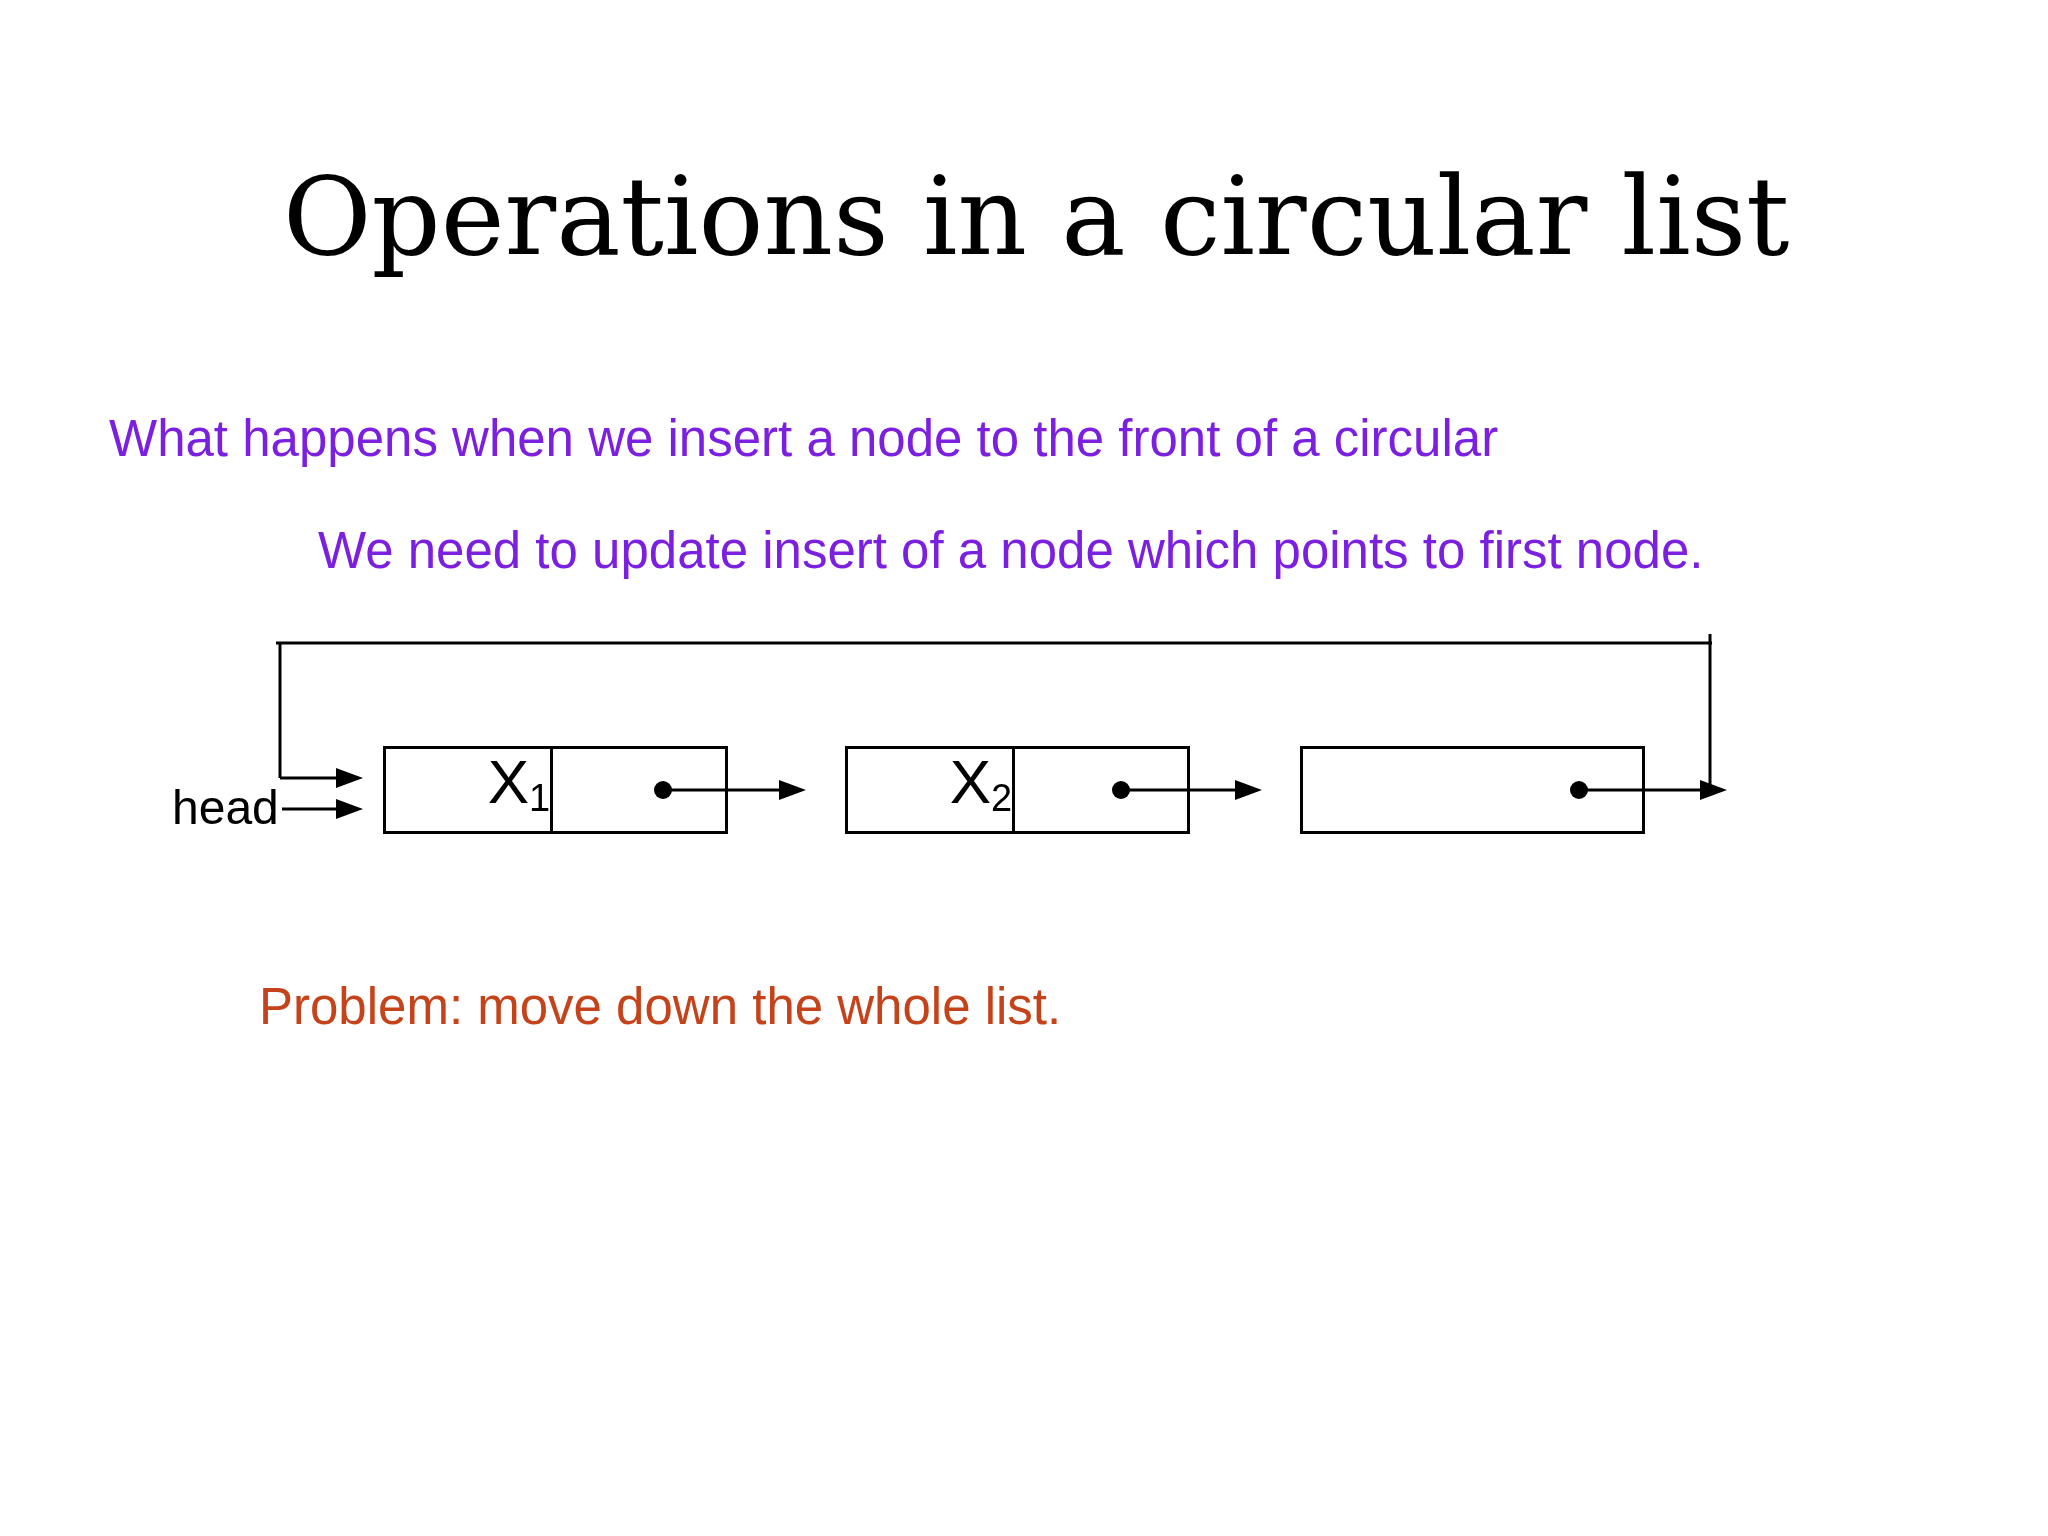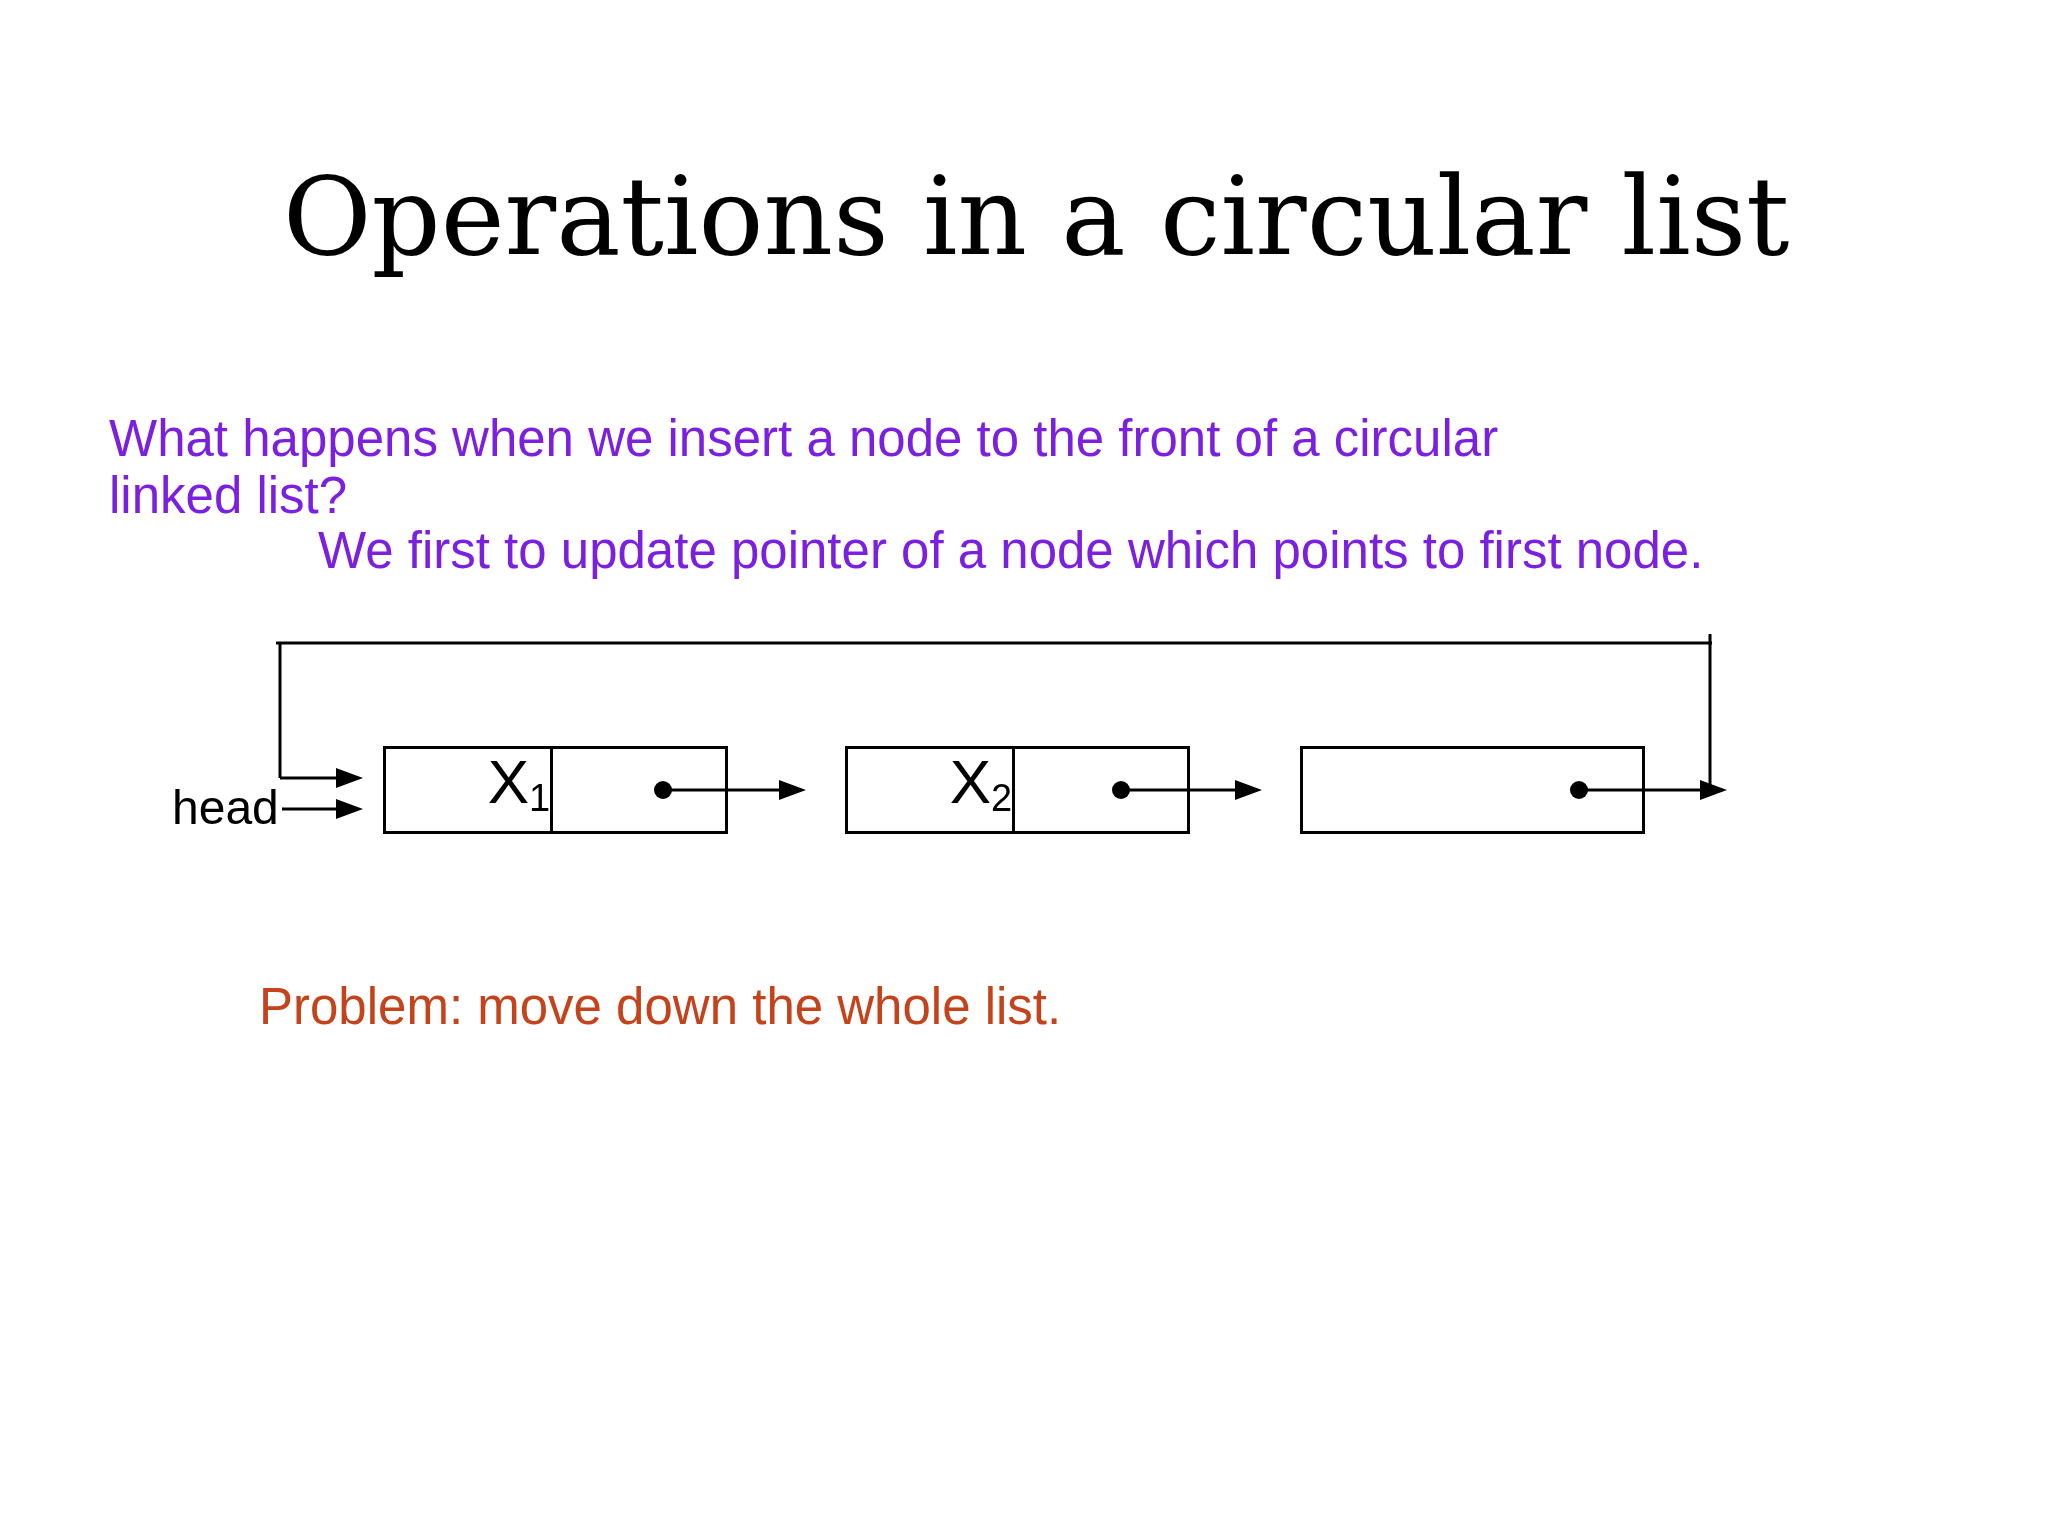--- a/index.html
+++ b/index.html
@@ -106,24 +106,23 @@
 </style>
 </head>
 <body>
 
 <div class="slide">
 
   <div class="title">Operations in a circular list</div>
 
   <div class="question">
     <div>What happens when we insert a node to the front of a circular</div>
-    <div>linked list?</div>
   </div>
 
-  <div class="note">We first to update pointer of a node which points to first node.</div>
+  <div class="note">We need to update insert of a node which points to first node.</div>
 
   <div class="problem">Problem: move down the whole list.</div>
 
   <div class="head-label">head</div>
 
   <div class="node" style="left:383px">
     <div class="cell data-cell">
       <span class="nlabel"><span>X</span><span class="nsub">1</span></span>
     </div>
     <div class="cell ptr-cell"></div>

